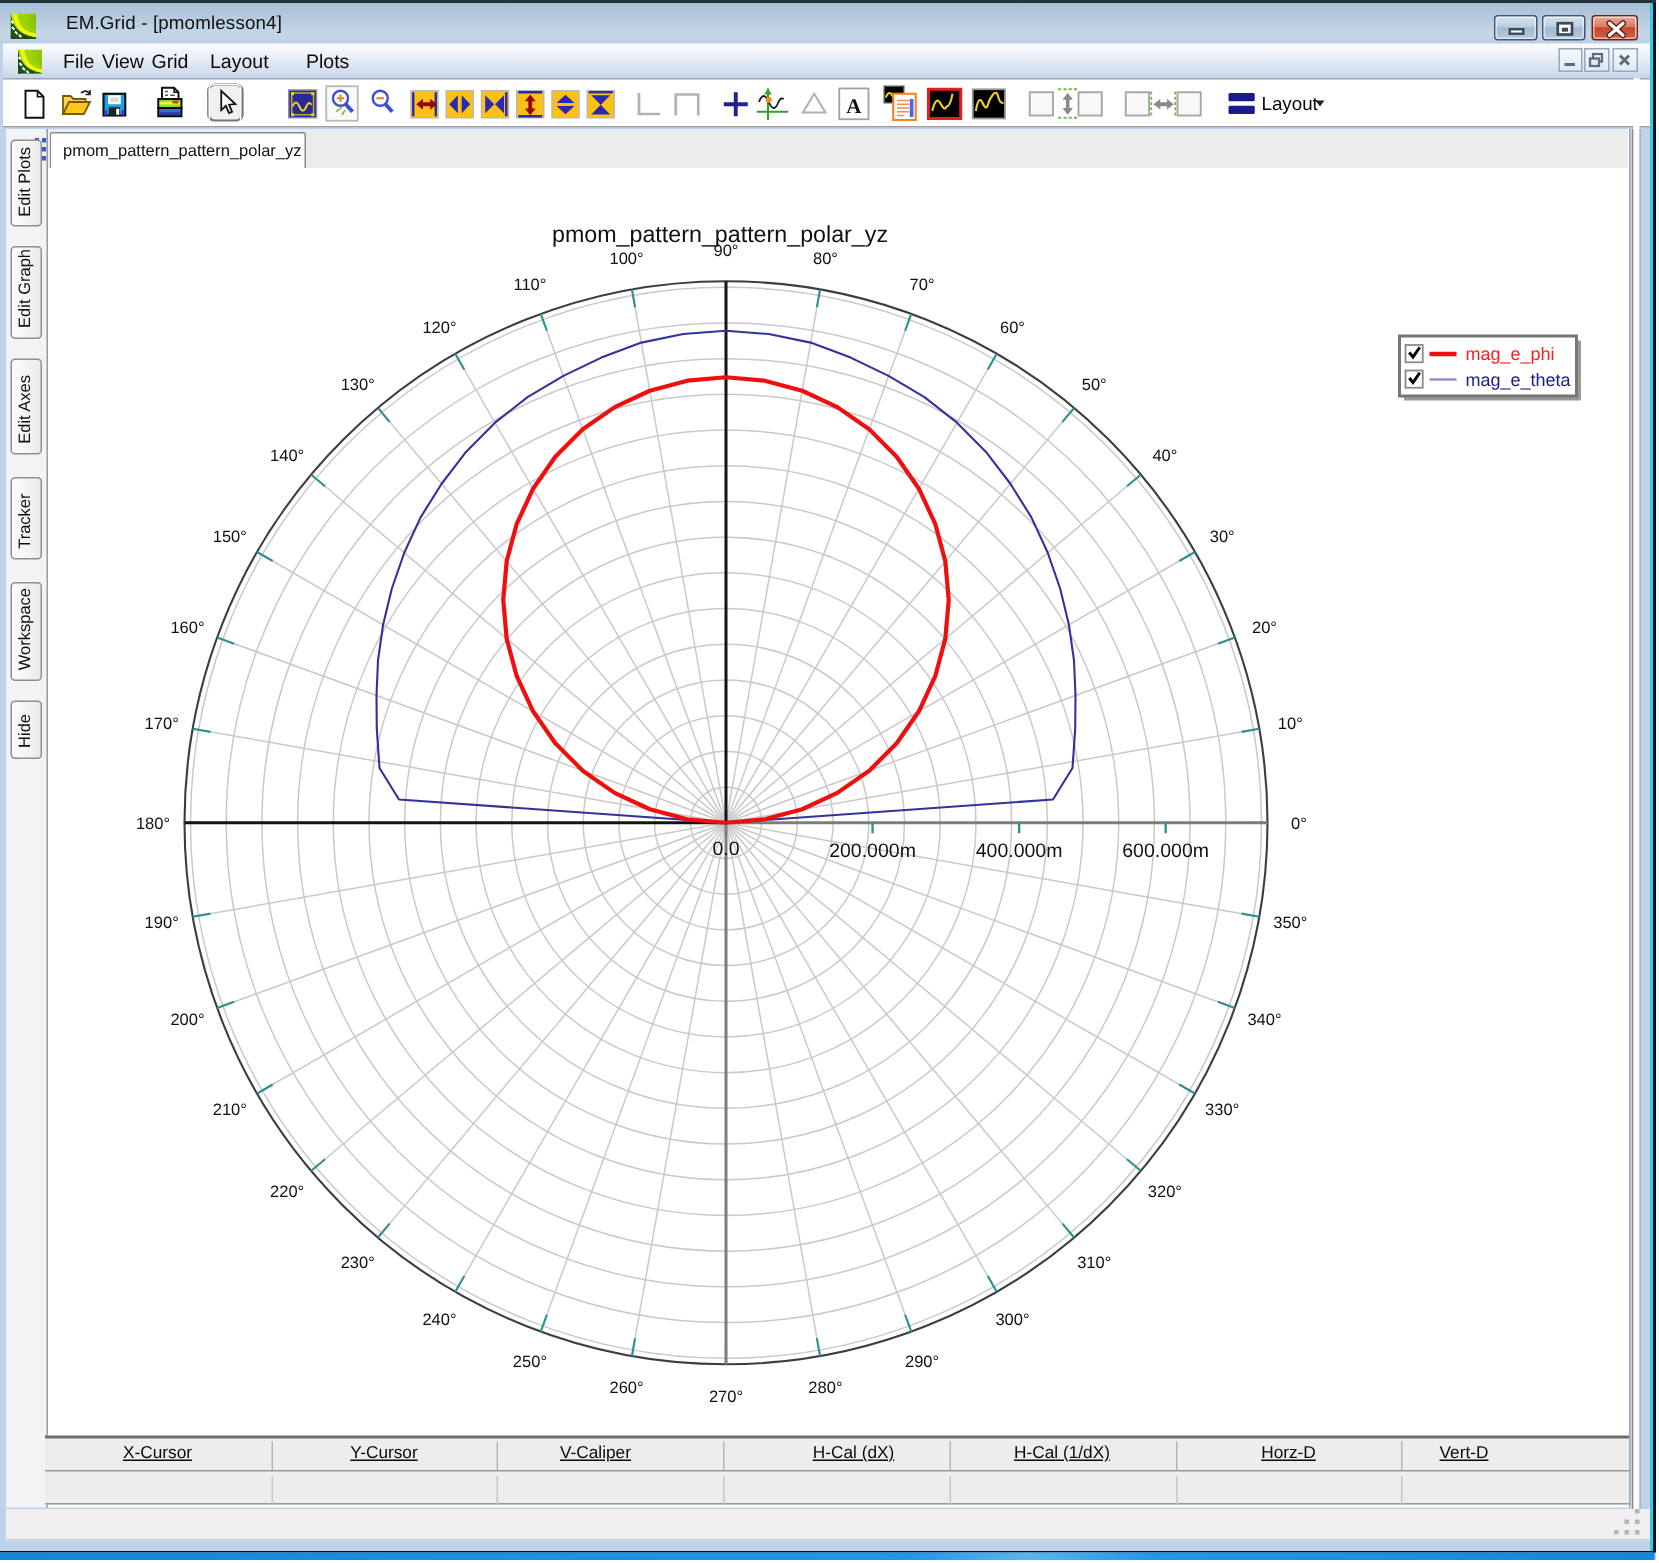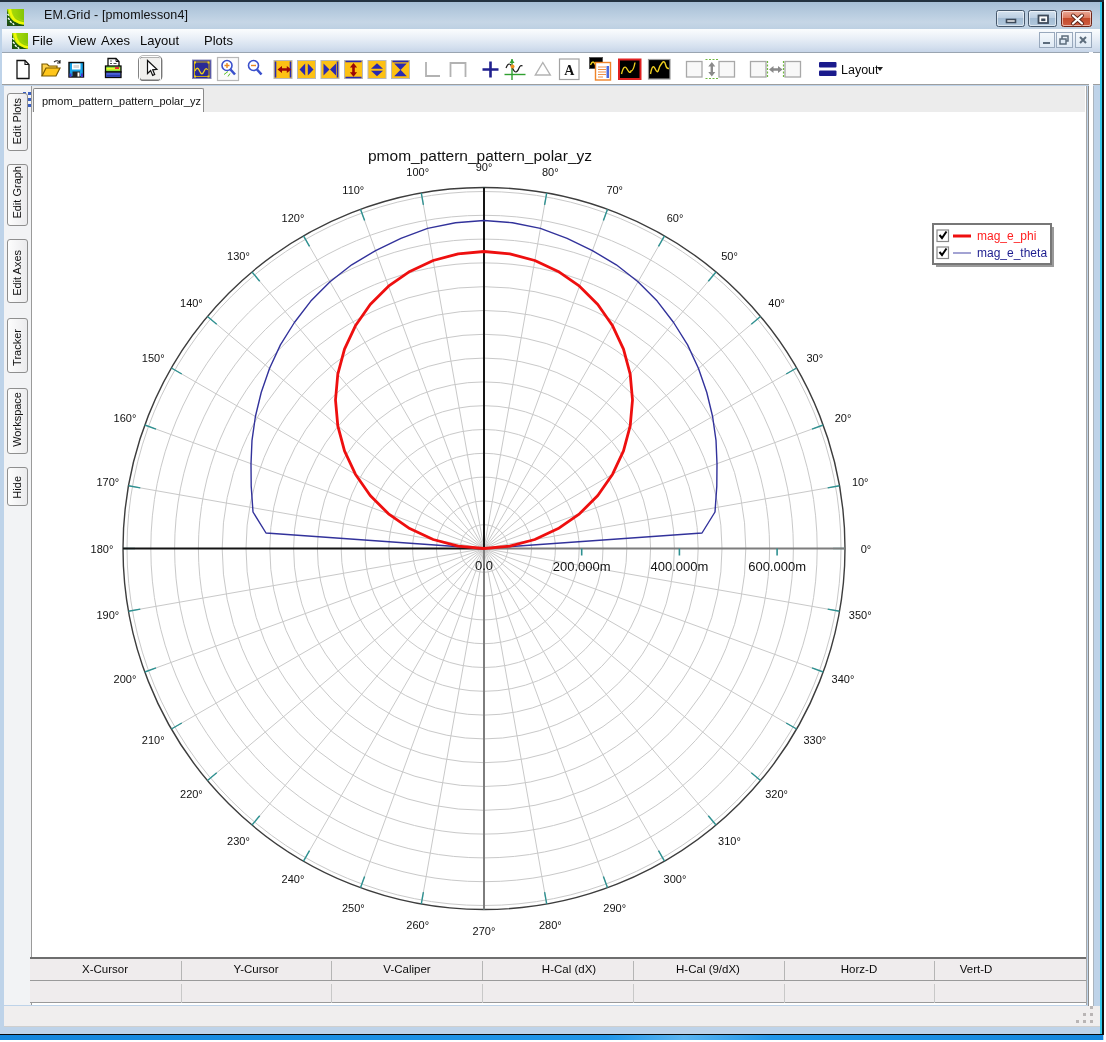--- a/index.html
+++ b/index.html
@@ -44,21 +44,21 @@
 #tabline { left:203px; top:111.5px; width:882px; height:1px; background:#b9b9b9; }
 .sbtab { position:absolute; left:7px; width:21px; background:linear-gradient(90deg,#fdfdfd,#ebebed); border:1px solid #8f8f8f; border-radius:3px; }
 .sbtab span { position:absolute; left:3px; bottom:6px; font-size:11px; color:#101010; writing-mode:vertical-rl; transform:rotate(180deg); white-space:nowrap; }
 
 #griddots { left:23px; top:92px; width:8px; height:20px; }
 
 .vline { position:absolute; background:#9a9a9a; width:1px; }
 
 #stattable { left:30px; top:957px; width:1056px; height:46px; background:#efeced; border-top:2.5px solid #6e6e6e; border-bottom:1px solid #9a9a9a; }
 #statrow1 { position:absolute; left:0; top:0; width:100%; height:22px; border-bottom:1px solid #9a9a9a; }
-.stcell { position:absolute; top:4px; font-size:11.5px; color:#0a0a0a; width:150px; text-align:center; }
+.stcell { position:absolute; top:4px; font-size:11.5px; color:#0a0a0a; width:150px; text-align:center;text-decoration:underline; }
 .stsep1 { position:absolute; top:2px; height:19px; width:1px; background:#b5b5b5; }
 .stsep2 { position:absolute; top:25px; height:19px; width:1px; background:#c8c8c8; }
 
 #appstatus { left:4px; top:1006px; width:1096px; height:21px; background:#f0eeee; border-bottom:1px solid #cfcfcf; }
 </style></head>
 <body>
 <div class="abs" id="frame"></div>
 <div class="abs" id="titlebar"></div>
 <div class="abs" id="topedge"></div>
 <div class="abs" id="titletext">EM.Grid - [pmomlesson4]</div>
@@ -104,23 +104,23 @@
         <stop offset="1" stop-color="#84c404"></stop>
       </linearGradient>
     </defs>
 <rect width="17" height="17" fill="url(#ig)"></rect>
 <path d="M0 0 Q1.5 9 7 12.5 Q11 15 17 15.5 L17 17 L0 17 Z" fill="#1b5410"></path>
 <path d="M2.8 0 Q4 8.5 8.5 11.5 Q12 14 17 14.5" fill="none" stroke="#eef808" stroke-width="2.6"></path>
 <path d="M6 0 Q7 7 11 9.5 Q13.5 11.3 17 11.8" fill="none" stroke="#9ed40a" stroke-width="1.2"></path>
 <path d="M1 9 l1.6 1.8 M3 12 l1.6 1.8 M5.6 14.2 l1.6 1.5 M0.5 5 l1.4 1.6" stroke="#ffffff" stroke-width="1.3"></path>
 <path d="M0 15 l2.5 2 M9 16 l2 1" stroke="#333322" stroke-width="1"></path>
 </svg>
-<div class="menuitem" style="left:32px">File</div>
+<div class="menuitem" style="left:42px">File</div>
 <div class="menuitem" style="left:68px">View</div>
-<div class="menuitem" style="left:101px">Axes</div>
+<div class="menuitem" style="left:101px">Grid</div>
 <div class="menuitem" style="left:140px">Layout</div>
 <div class="menuitem" style="left:204px">Plots</div>
 <div class="mdibtn" style="left:1038.5px">
     <svg width="14" height="14" style="position:absolute;left:0;top:0">
       <rect x="3" y="9" width="7" height="2" fill="#5c6c7c"></rect>
     </svg>
   </div>
 <div class="mdibtn" style="left:1056px">
     <svg width="14" height="14" style="position:absolute;left:0;top:0">
       <rect x="5" y="3" width="6" height="5" fill="none" stroke="#5c6c7c" stroke-width="1.5"></rect>
@@ -413,23 +413,23 @@
 <text x="977" y="240" font-size="12" fill="#ff1e1e">mag_e_phi</text>
 <rect x="937" y="247" width="11.5" height="11.5" fill="#ffffff" stroke="#8a8a8a" stroke-width="1.2"></rect>
 <path d="M939.5 252 l2.5 3 l4.5 -6.5" fill="none" stroke="#000" stroke-width="2"></path>
 <line x1="953" y1="253" x2="971" y2="253" stroke="#8c8cc8" stroke-width="1.6"></line>
 <text x="977" y="257" font-size="12" fill="#1c1c8e">mag_e_theta</text>
 </svg>
 <div class="abs" id="stattable">
   <div id="statrow1"></div>
   <div class="stcell" style="left:0px">X-Cursor</div>
 <div class="stcell" style="left:151px">Y-Cursor</div>
-<div class="stcell" style="left:302px">V-Caliper</div>
+<div class="stcell" style="left:292px">V-Caliper</div>
 <div class="stcell" style="left:464px">H-Cal (dX)</div>
-<div class="stcell" style="left:603px">H-Cal (9/dX)</div>
+<div class="stcell" style="left:603px">H-Cal (1/dX)</div>
 <div class="stcell" style="left:754px">Horz-D</div>
 <div class="stcell" style="left:871px">Vert-D</div>
 <div class="stsep1" style="left:151px"></div>
 <div class="stsep2" style="left:151px"></div>
 <div class="stsep1" style="left:301px"></div>
 <div class="stsep2" style="left:301px"></div>
 <div class="stsep1" style="left:452px"></div>
 <div class="stsep2" style="left:452px"></div>
 <div class="stsep1" style="left:603px"></div>
 <div class="stsep2" style="left:603px"></div>

